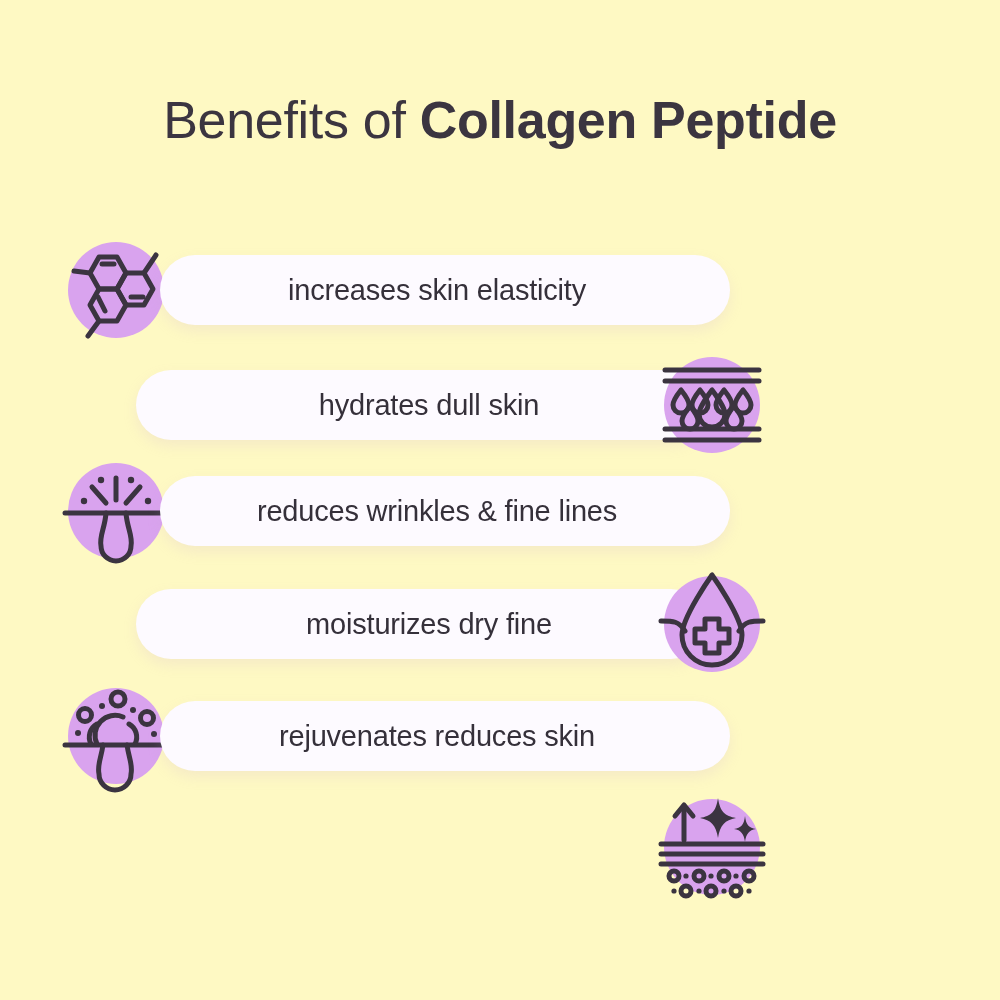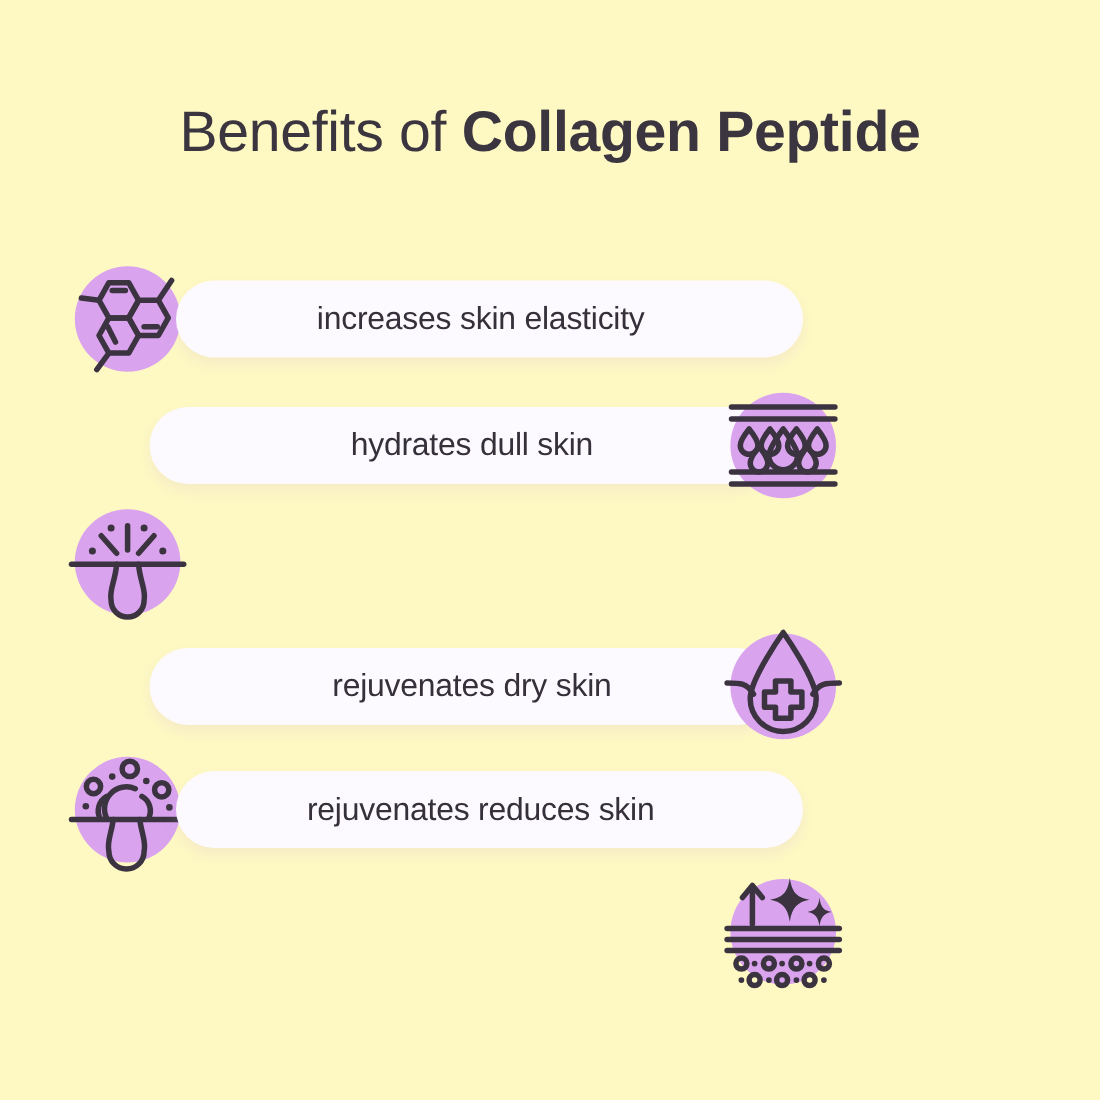--- a/index.html
+++ b/index.html
@@ -144,25 +144,28 @@
         <path class="ink" d="M45,57 C44,72 38,80 40,90 a15,15 0 0 0 30,0 C72,80 66,72 65,57" stroke-width="5"></path>
         <line class="ink" x1="55" y1="22" x2="55" y2="44"></line>
         <line class="ink" x1="31" y1="31" x2="45" y2="47"></line>
         <line class="ink" x1="79" y1="31" x2="65" y2="47"></line>
         <circle class="ink-f" cx="40" cy="24" r="3.2"></circle>
         <circle class="ink-f" cx="70" cy="24" r="3.2"></circle>
         <circle class="ink-f" cx="23" cy="45" r="3.2"></circle>
         <circle class="ink-f" cx="87" cy="45" r="3.2"></circle>
       </svg>
     </div>
+    <div class="pill">
+      <span class="pill-label">reduces wrinkles &amp; fine lines</span>
+    </div>
   </div>
 
   <div class="row right" style="top:568px;">
     <div class="pill">
-      <span class="pill-label">rejuvenates dry skin</span>
+      <span class="pill-label">moisturizes dry fine</span>
     </div>
     <div class="icon-badge">
       <div class="disc"></div>
       <svg viewBox="0 0 110 110">
         <path class="ink" d="M4,52 C16,52 22,52 28,62" stroke-width="5"></path>
         <path class="ink" d="M106,52 C94,52 88,52 82,62" stroke-width="5"></path>
         <path class="ink" d="M55,6 C55,6 25,48 25,66 a30,30 0 0 0 60,0 C85,48 55,6 55,6 Z" stroke-width="5.5"></path>
         <path class="ink" d="M48,50 L62,50 L62,60 L72,60 L72,74 L62,74 L62,84 L48,84 L48,74 L38,74 L38,60 L48,60 Z" stroke-width="5"></path>
       </svg>
     </div>

